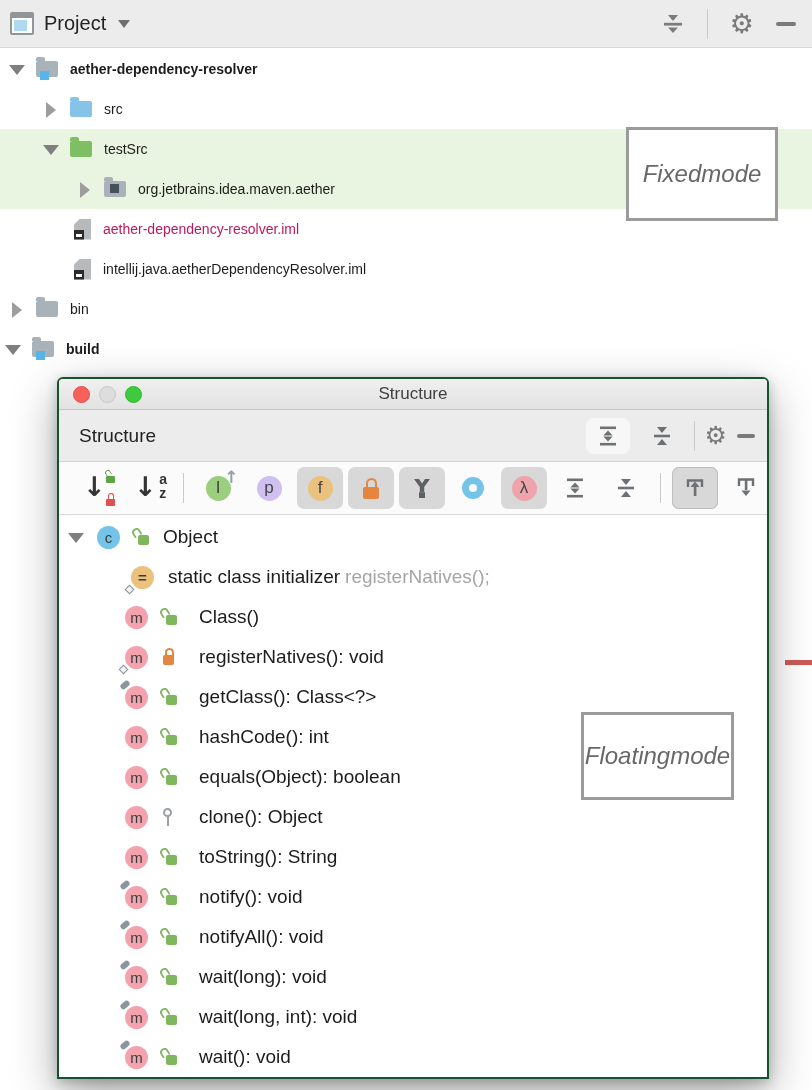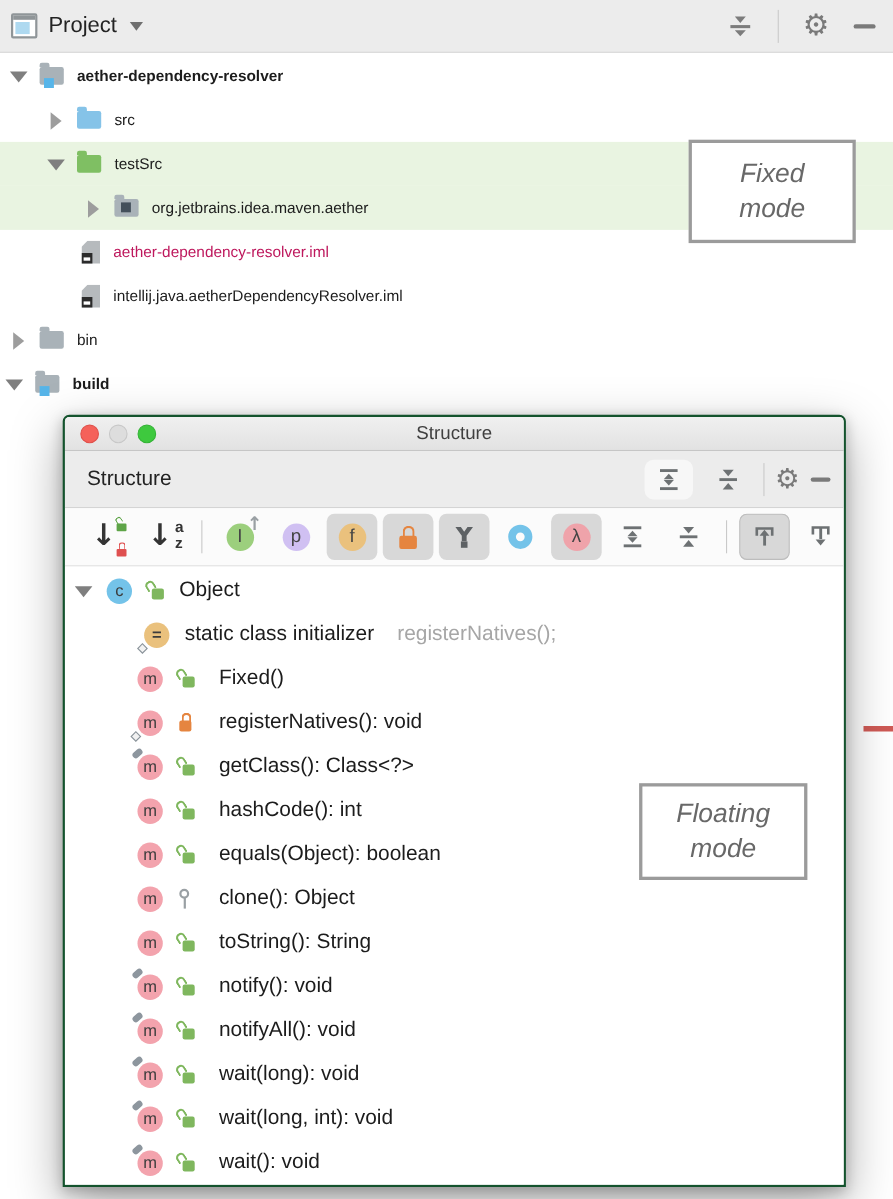--- a/index.html
+++ b/index.html
@@ -50,21 +50,21 @@
 
   .file-iml{width:17px;height:21px;position:relative;flex:none;background:#b6babd;
     clip-path:polygon(6px 0,100% 0,100% 100%,0 100%,0 6px)}
   .file-iml .sq{position:absolute;left:0;bottom:0;width:10px;height:10px;background:#2b2b2b}
   .file-iml .sq::after{content:"";position:absolute;left:2px;bottom:3px;width:6px;height:2.5px;background:#fff}
 
   .gap8{width:8px;flex:none}.gap12{width:12px;flex:none}.gap14{width:14px;flex:none}
 
   
   .notebox{position:absolute;background:#ffffff;border:3px solid #9b9b9b;
-    display:flex;flex-direction:column;align-items:center;justify-content:center;
+    display:flex;flex-direction:row;align-items:center;justify-content:center;
     font-style:italic;color:#686868;font-size:24px;line-height:1.35;z-index:30;text-align:center}
   #fixedbox{left:626px;top:127px;width:146px;height:88px}
   #floatbox{left:581px;top:712px;width:147px;height:82px}
   .redline{position:absolute;left:785px;top:660px;width:27px;height:5px;background:#cf5a55;z-index:5}
 
   
   .swin{position:absolute;left:57px;top:377px;width:712px;height:702px;background:#fff;
     border:2px solid #14532d;border-radius:6px 6px 0 0;box-sizing:border-box;overflow:hidden;
     box-shadow:0 16px 45px rgba(0,0,0,.34),0 3px 12px rgba(0,0,0,.22);z-index:10}
   .titlebar{height:30px;background:linear-gradient(#f0f0f0,#e2e2e2);border-bottom:1px solid #c6c6c6;
@@ -116,21 +116,21 @@
   .donut{width:22px;height:22px;border-radius:50%;border:7px solid #74c3e9;box-sizing:border-box}
   .biglock{position:relative;width:18px;height:21px}
   .biglock .sh{position:absolute;top:0;left:3.5px;width:11px;height:10px;border:2.6px solid #e58540;
     border-bottom:none;border-radius:6px 6px 0 0;box-sizing:border-box}
   .biglock .bd{position:absolute;bottom:0;left:1px;width:16px;height:12px;background:#e58540;border-radius:2px}
 
   
   .stree{background:#fff;padding-top:2px}
   .srow{height:40px;display:flex;align-items:center;font-size:19px;color:#1c1c1c;box-sizing:border-box}
   .slabel{white-space:pre}
-  .ssuffix{color:#a6a6a6;margin-left:21px;white-space:pre}
+  .ssuffix{color:#a6a6a6;margin-left:5px;white-space:pre}
   .mi{width:23px;height:23px;border-radius:50%;display:flex;align-items:center;justify-content:center;
     font-size:15px;color:#3c3c3c;position:relative;flex:none}
   .mi.m{background:#f3a3ad}
   .mi.c{background:#74c3e9}
   .mi.init{background:#eac17d;font-weight:700}
   .mark-st{position:absolute;left:-5px;bottom:-4px;width:7px;height:7px;border:1.8px solid #8b949b;
     transform:rotate(45deg);background:#f2f2f2;box-sizing:border-box}
   .mark-fin{position:absolute;left:-5px;top:-4px;width:10px;height:6px;border-radius:3px;
     background:#8d969e;transform:rotate(-40deg)}
   .lk{position:relative;width:15px;height:18px;flex:none}
@@ -398,21 +398,21 @@
       <span class="mi m">
           <span>m</span>
         </span>
         <span class="gap14"></span>
       <span class="lk lk-g">
           <span class="sh"></span>
           <span class="bd"></span>
         </span>
         <span class="gap14"></span>
         <span class="gap8"></span>
-      <span class="slabel">Fixed()</span>
+      <span class="slabel">Class()</span>
     </div>
     <div class="srow" style="padding-left:66px">
       <span class="mi m">
           <span>m</span>
           <span class="mark-st"></span>
         </span>
         <span class="gap14"></span>
       <span class="lk lk-o">
           <span class="sh"></span>
           <span class="bd"></span>

